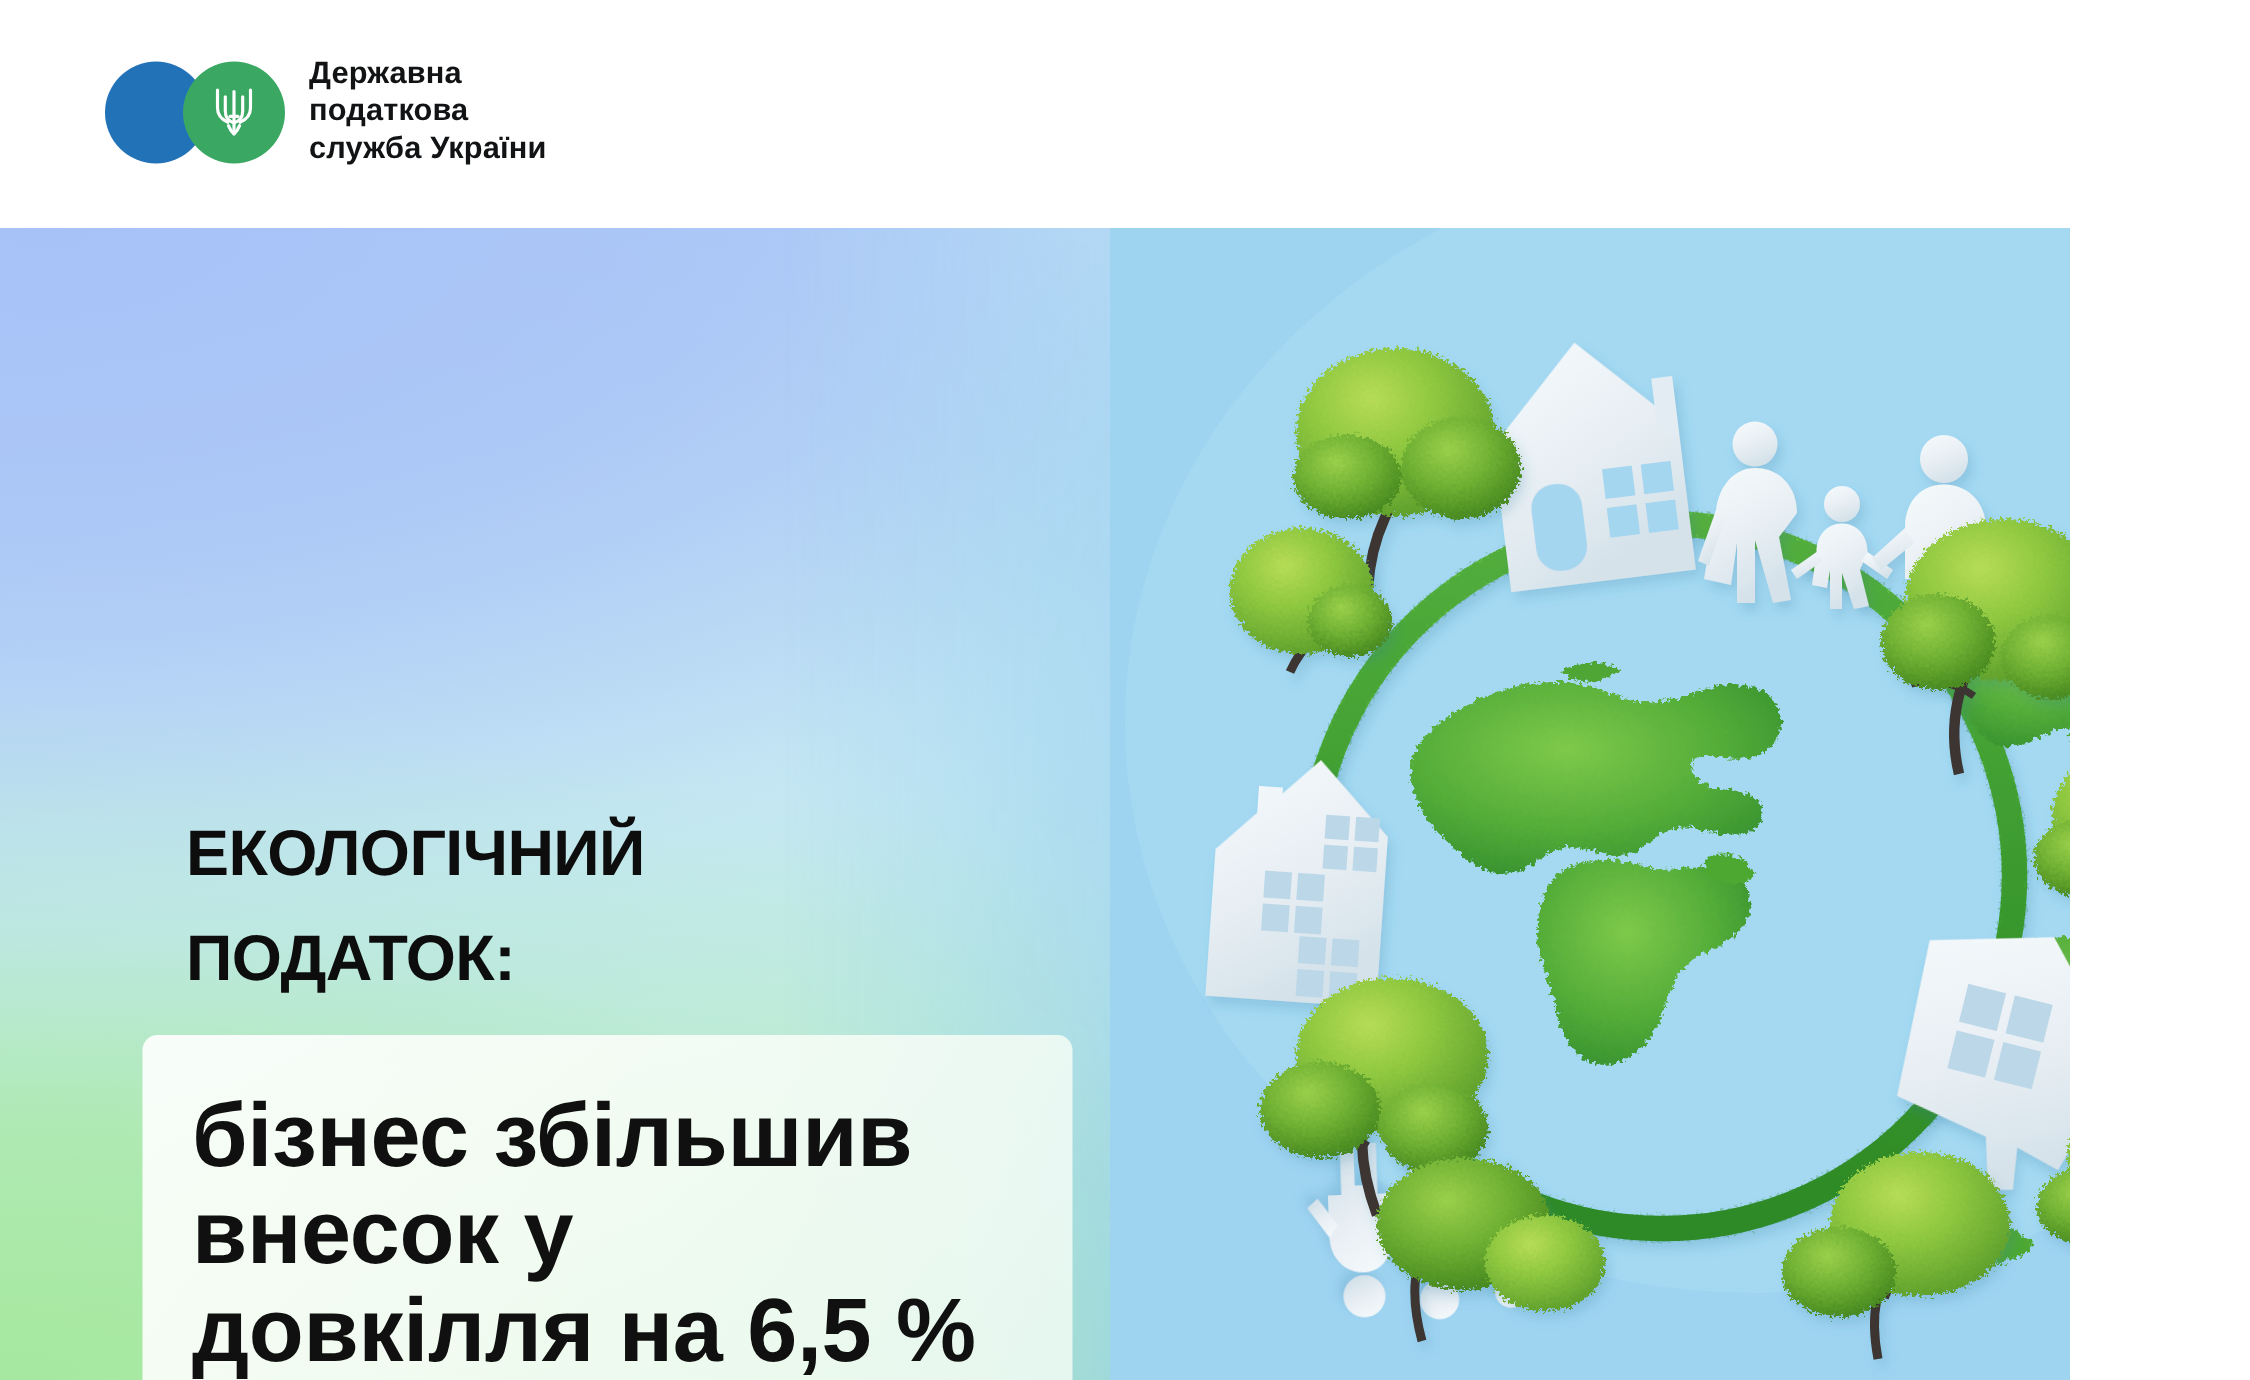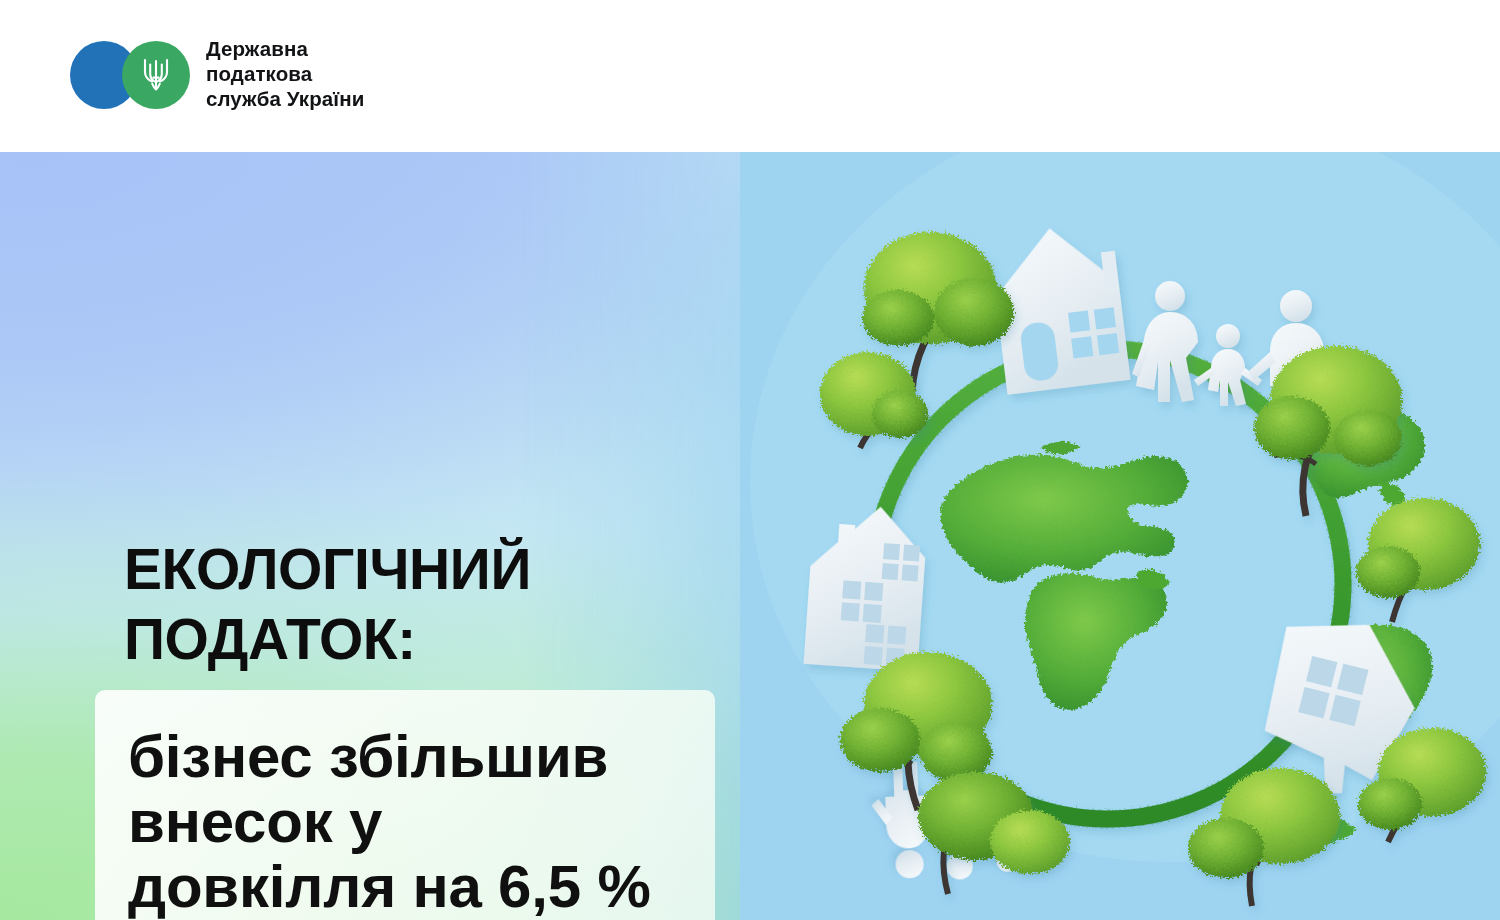--- a/index.html
+++ b/index.html
@@ -1,21 +1,21 @@
 <!DOCTYPE html>
 <html><head>
 <meta charset="utf-8">
 <style>
   html,body{margin:0;padding:0;}
   body{
     width:1500px;height:920px;overflow:hidden;
     font-family:"Liberation Sans","DejaVu Sans",sans-serif;
     background:#ffffff;
   }
-  .poster{position:relative;width:1500px;height:920px;overflow:hidden;background:#0f766e;}
+  .poster{position:relative;width:1380px;height:920px;overflow:hidden;background:#0f766e;}
 
   
   .header{position:absolute;left:0;top:0;width:1500px;height:152px;background:#ffffff;z-index:40;}
   .logo{position:absolute;left:70px;top:36px;display:flex;align-items:center;}
   .logo-marks{position:relative;width:130px;height:74px;flex:0 0 auto;}
   .circle-blue{position:absolute;left:0;top:4px;width:68px;height:68px;border-radius:50%;background:#2272b8;}
   .circle-green{position:absolute;left:52px;top:4px;width:68px;height:68px;border-radius:50%;background:#3aa863;}
   .trident{position:absolute;left:70px;top:18px;width:32px;height:40px;}
   .logo-text{font-weight:bold;font-size:20.5px;line-height:25px;color:#111315;letter-spacing:.1px;white-space:pre-line;margin-left:6px;}
 
@@ -34,21 +34,21 @@
     -webkit-mask-image:linear-gradient(to right, rgba(0,0,0,0) 0px, rgba(0,0,0,.35) 120px, rgba(0,0,0,.85) 260px, #000 380px);
             mask-image:linear-gradient(to right, rgba(0,0,0,0) 0px, rgba(0,0,0,.35) 120px, rgba(0,0,0,.85) 260px, #000 380px);
   }
 
   
   .scene{position:absolute;left:740px;top:0;width:760px;height:768px;}
   .scene svg{display:block;width:100%;height:100%;}
 
   
   .headline{position:absolute;left:124px;top:382px;z-index:25;
-    font-weight:bold;font-size:57px;line-height:70px;color:#0d0d0d;letter-spacing:-.4px;
+    font-weight:bold;font-size:43px;line-height:70px;color:#0d0d0d;letter-spacing:-.4px;
     white-space:pre-line;}
   .subcard{position:absolute;left:95px;top:538px;width:620px;height:245px;z-index:25;
     border-radius:10px;
     background:linear-gradient(125deg, rgba(255,255,255,.90) 0%, rgba(248,253,247,.92) 40%, rgba(238,250,243,.88) 100%);
   }
   .subcard-text{position:absolute;left:33px;top:34px;width:560px;
     font-weight:bold;font-size:60px;line-height:65px;color:#101010;letter-spacing:-.2px;white-space:pre-line;}
 </style>
 </head>
 <body>

